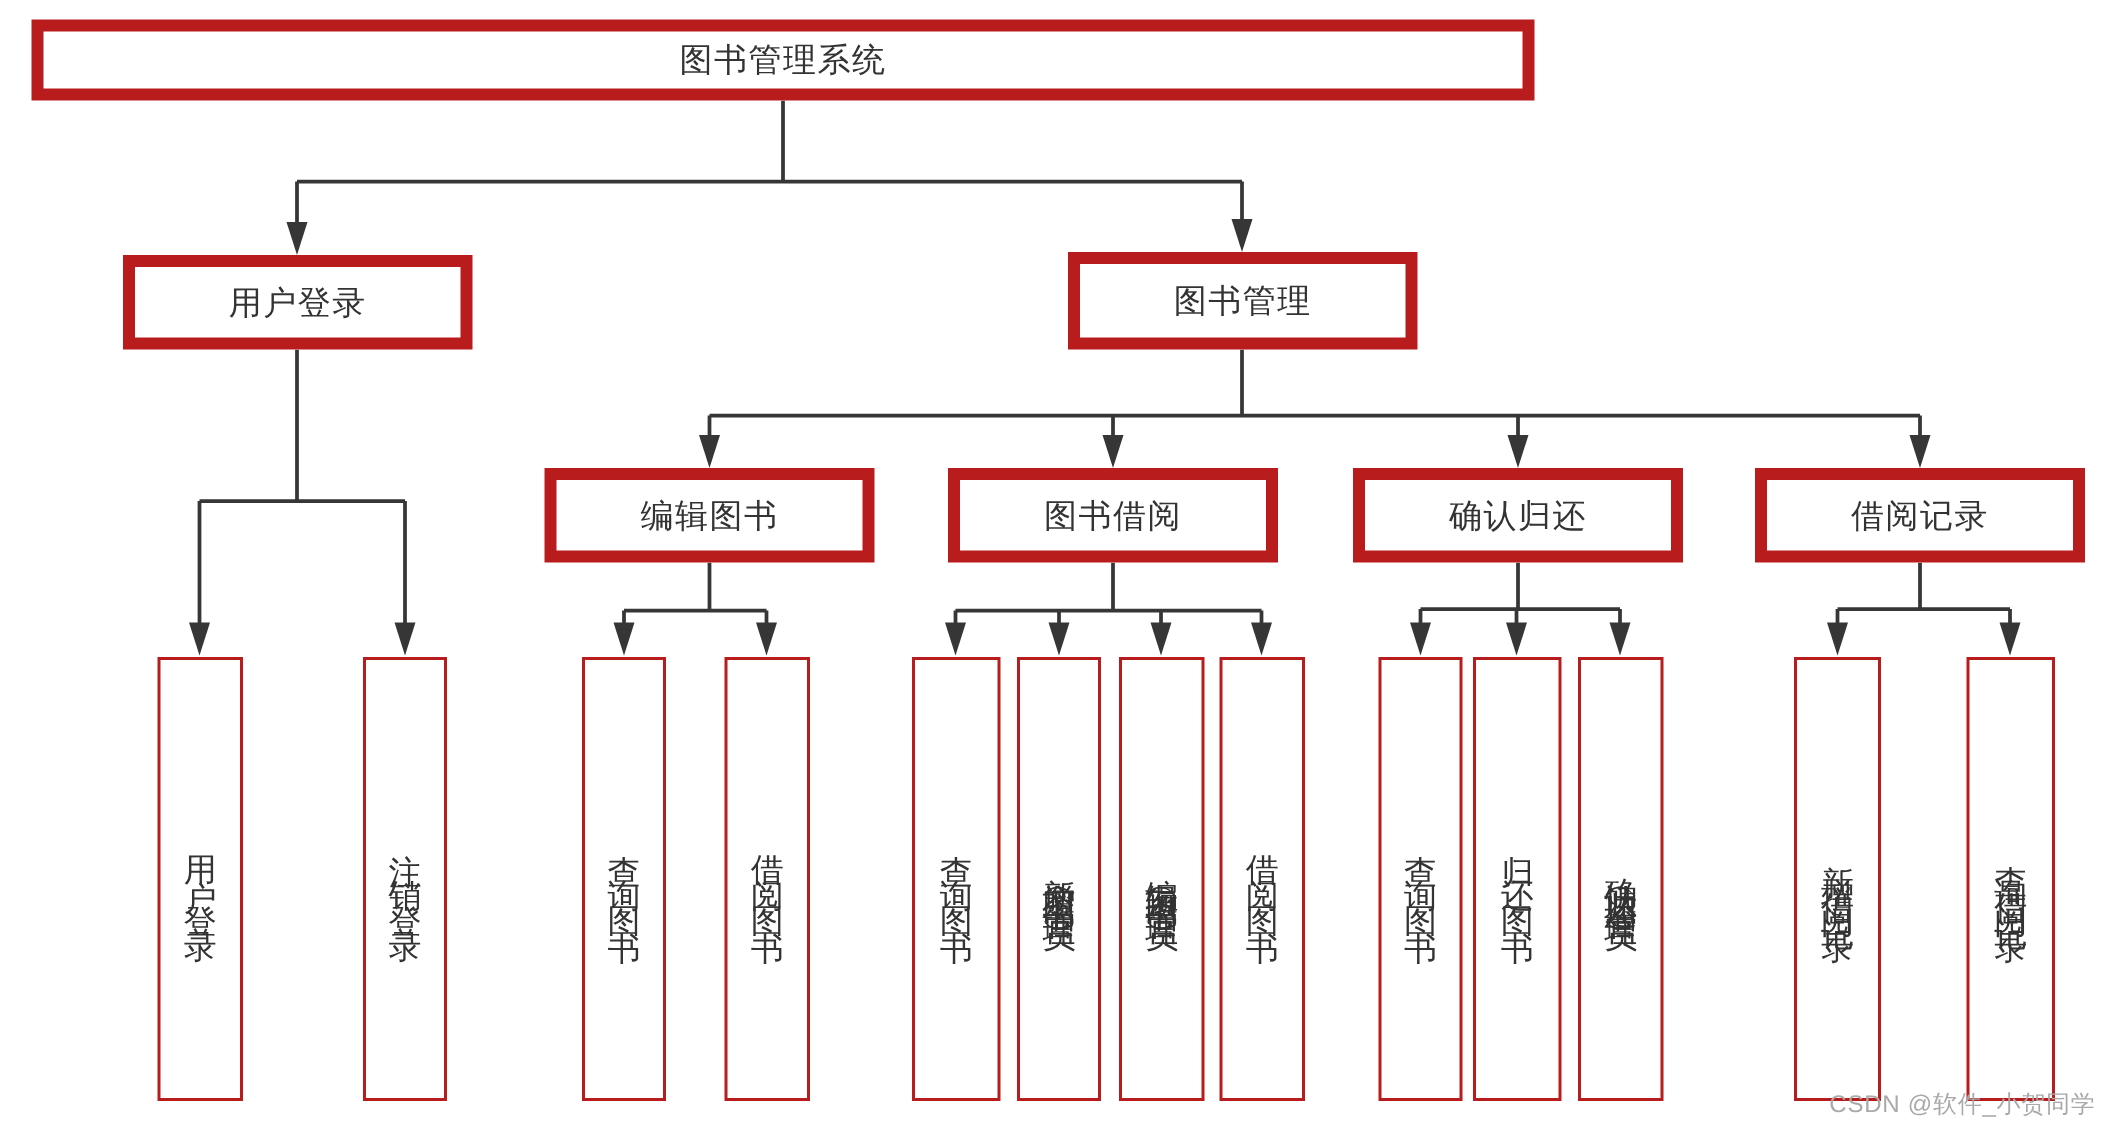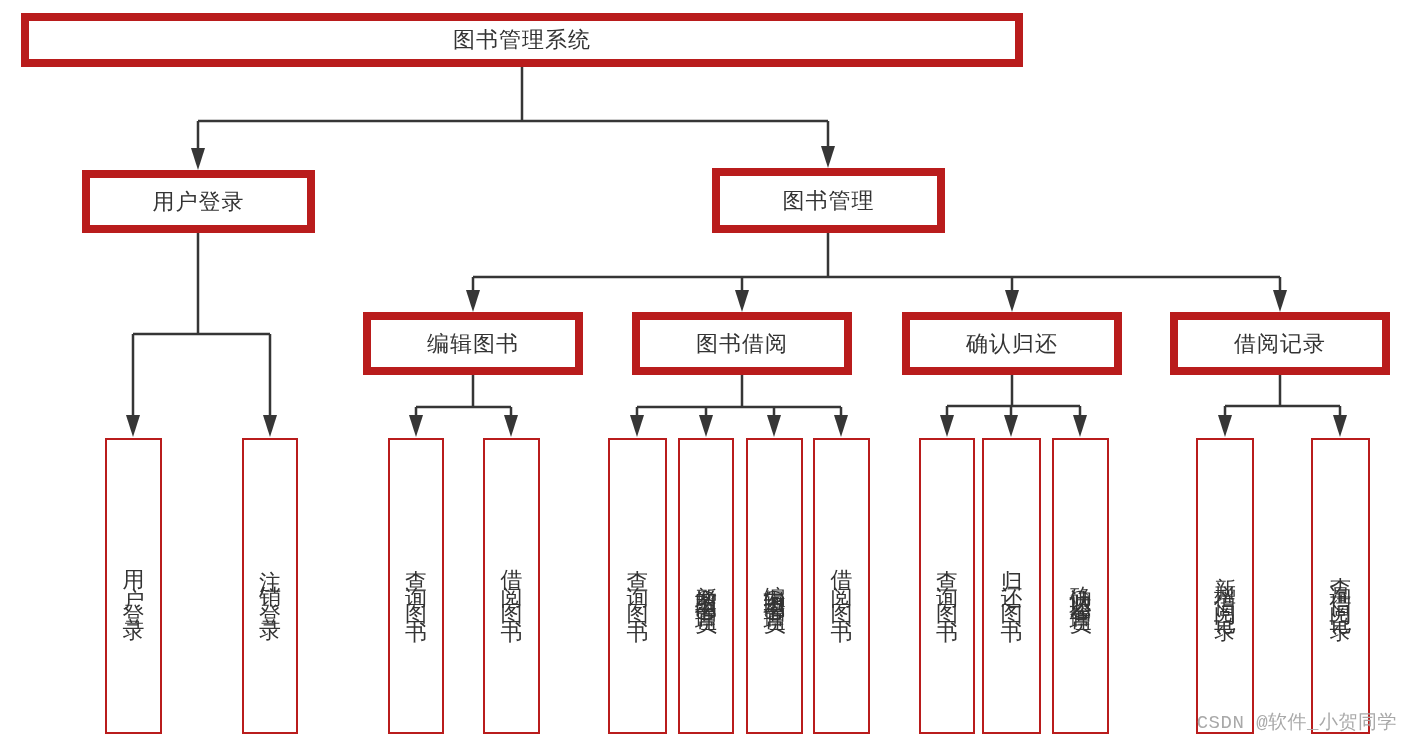--- a/index.html
+++ b/index.html
@@ -31,27 +31,26 @@
     font-size:22px;
     border-width:2.5px;
     line-height:1;
   }
   .ls-s{letter-spacing:17px;}
   .ls-m{letter-spacing:9px;}
   .ls-l{letter-spacing:4px;}
   .watermark{
     position:absolute;
     right:8px;
-    bottom:12px;
+    bottom:0;
     z-index:3;
-    font-size:19px;
+    font-size:16px;
     color:#a9a9a9;
     letter-spacing:0.5px;
     white-space:nowrap;
-    font-family:Liberation Mono, monospace;
   }
 </style>
 </head>
 <body>
 
 <div id="canvas">
 
   <svg class="wires" width="1405" height="747" viewBox="0 0 1405 747" aria-hidden="true">
     <path d="M522 67 V121 M198 121 H828 M198 121 V156 M828 121 V154
              M198 233 V334 M133 334 H270 M133 334 V423 M270 334 V423

